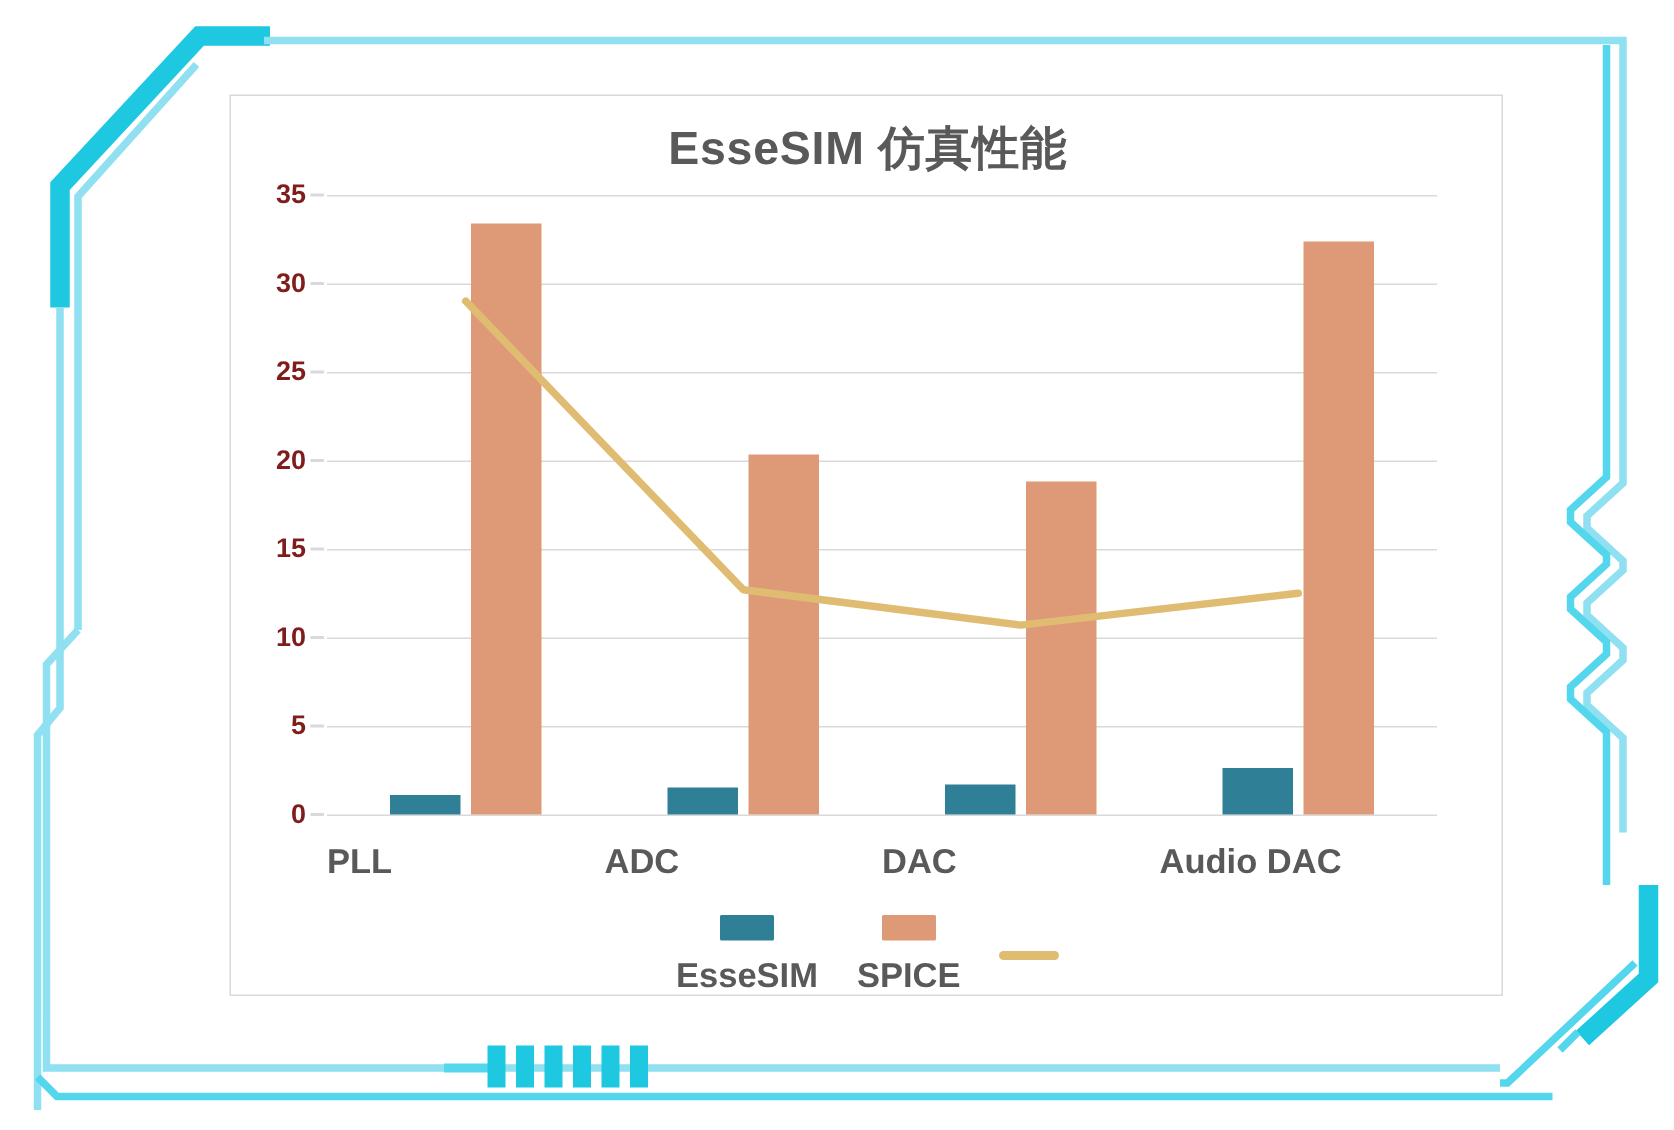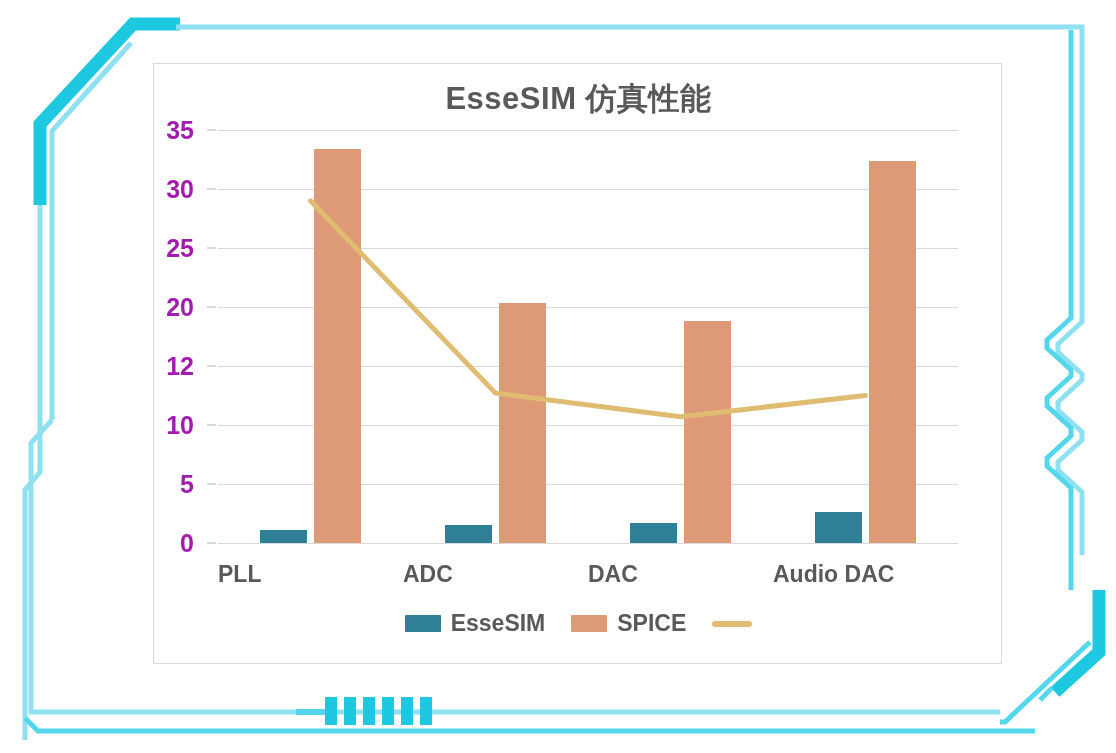--- a/index.html
+++ b/index.html
@@ -64,25 +64,25 @@
     position: absolute;
     left: 0;
     width: 100%;
     height: 1px;
     background: #d9d9d9;
   }
 
   .ytick-label {
     position: absolute;
     right: 100%;
-    margin-right: 24px;
+    margin-right: 14px;
     transform: translateY(-50%);
-    font-size: 25px;
-    font-weight: bold;
-    color: #a21caf;
+    font-size: 18px;
+    font-weight: bold;
+    color: #7f1d1d;
     white-space: nowrap;
   }
   .ytick-dash {
     position: absolute;
     right: 100%;
     margin-right: 2px;
     width: 9px;
     height: 2px;
     background: #d9d9d9;
     transform: translateY(-50%);
@@ -130,20 +130,21 @@
     gap: 26px;
   }
   .legend-item {
     display: flex;
     align-items: center;
     gap: 10px;
     font-size: 23px;
     font-weight: bold;
     color: #595959;
     white-space: nowrap;
+    flex-direction: column;
   }
   .swatch-box {
     width: 36px;
     height: 17px;
     border-radius: 1px;
   }
   .swatch-line {
     width: 40px;
     height: 6px;
     border-radius: 3px;
@@ -208,21 +209,21 @@
           <div class="ytick-dash" style="top: 59px;"></div>
           <div class="ytick-label" style="top: 59px;">30</div>
           <div class="gridline" style="top: 118px;"></div>
           <div class="ytick-dash" style="top: 118px;"></div>
           <div class="ytick-label" style="top: 118px;">25</div>
           <div class="gridline" style="top: 177px;"></div>
           <div class="ytick-dash" style="top: 177px;"></div>
           <div class="ytick-label" style="top: 177px;">20</div>
           <div class="gridline" style="top: 236px;"></div>
           <div class="ytick-dash" style="top: 236px;"></div>
-          <div class="ytick-label" style="top: 236px;">12</div>
+          <div class="ytick-label" style="top: 236px;">15</div>
           <div class="gridline" style="top: 295px;"></div>
           <div class="ytick-dash" style="top: 295px;"></div>
           <div class="ytick-label" style="top: 295px;">10</div>
           <div class="gridline" style="top: 354px;"></div>
           <div class="ytick-dash" style="top: 354px;"></div>
           <div class="ytick-label" style="top: 354px;">5</div>
           <div class="gridline" style="top: 413px;"></div>
           <div class="ytick-dash" style="top: 413px;"></div>
           <div class="ytick-label" style="top: 413px;">0</div>
         </div>

